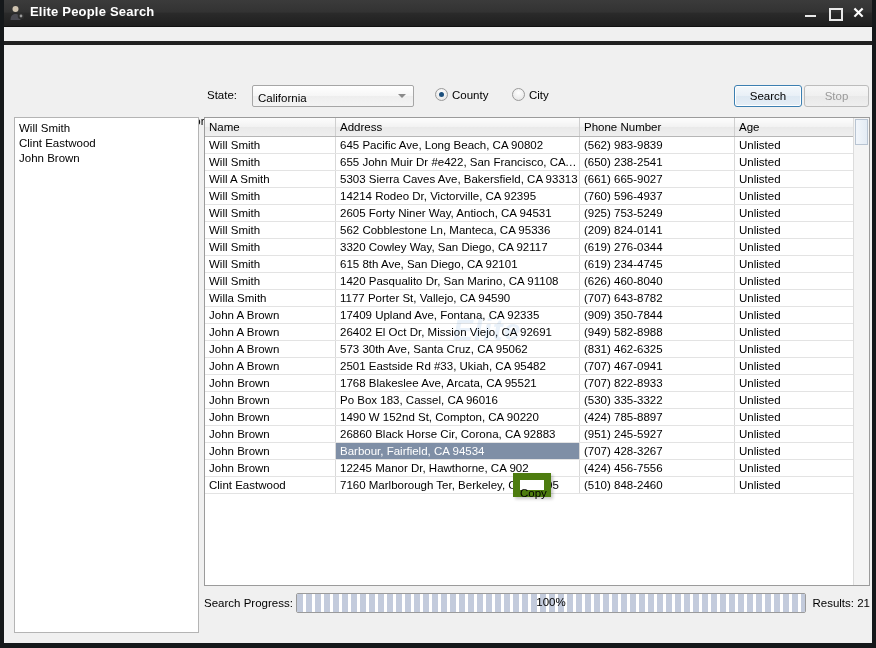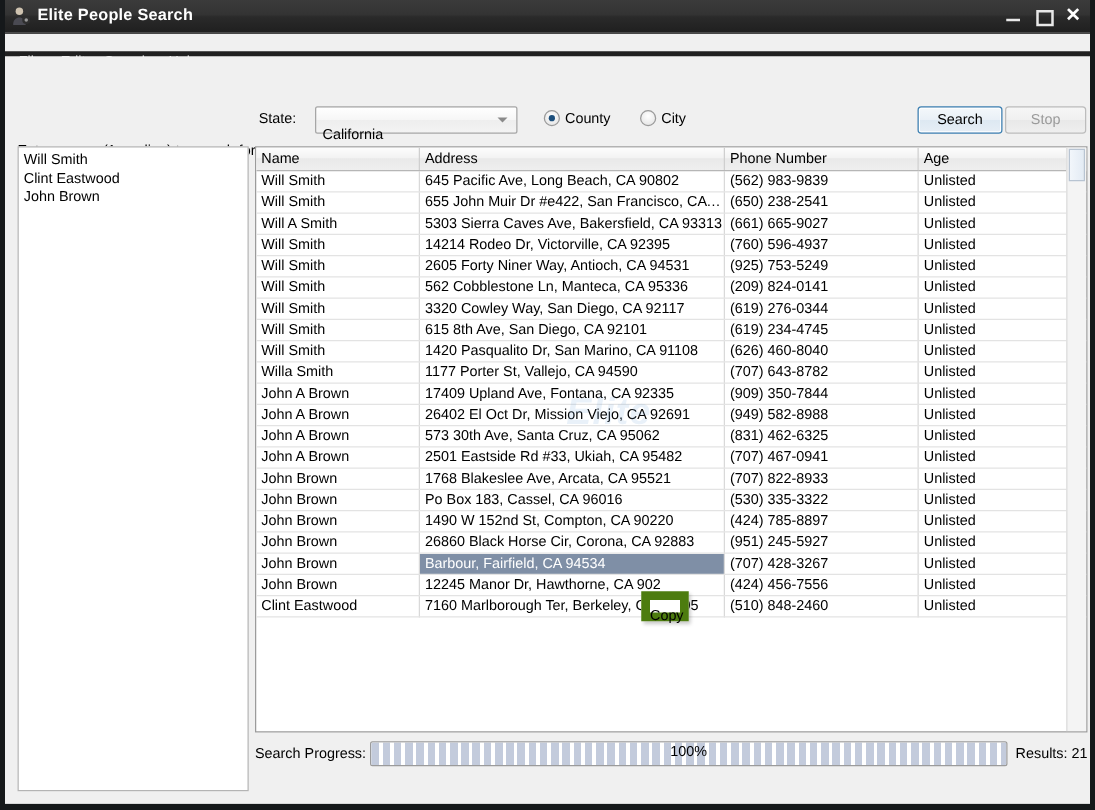--- a/index.html
+++ b/index.html
@@ -109,21 +109,21 @@
     box-sizing: border-box;
     height: 22px;
     background: linear-gradient(to bottom, #ffffff 0%, #f6f6f6 50%, #eeeeee 51%, #f3f3f3 100%);
     border: 1px solid #a6a6a6;
     border-radius: 2px;
     font-size: 11.5px;
     color: #000;
     top: 2px;
   }
   .combo .combo-text {
-    position: absolute; left: 5px; top: 16px;
+    position: absolute; left: 5px; top: 6px;
     white-space: nowrap;
   }
   .combo .arrow-box {
     position: absolute; right: 2px; top: 2px;
     width: 17px; height: 16px;
   }
   .combo .arrow-box::after {
     content: "";
     position: absolute; left: 4px; top: 6px;
     border-left: 4px solid transparent;

